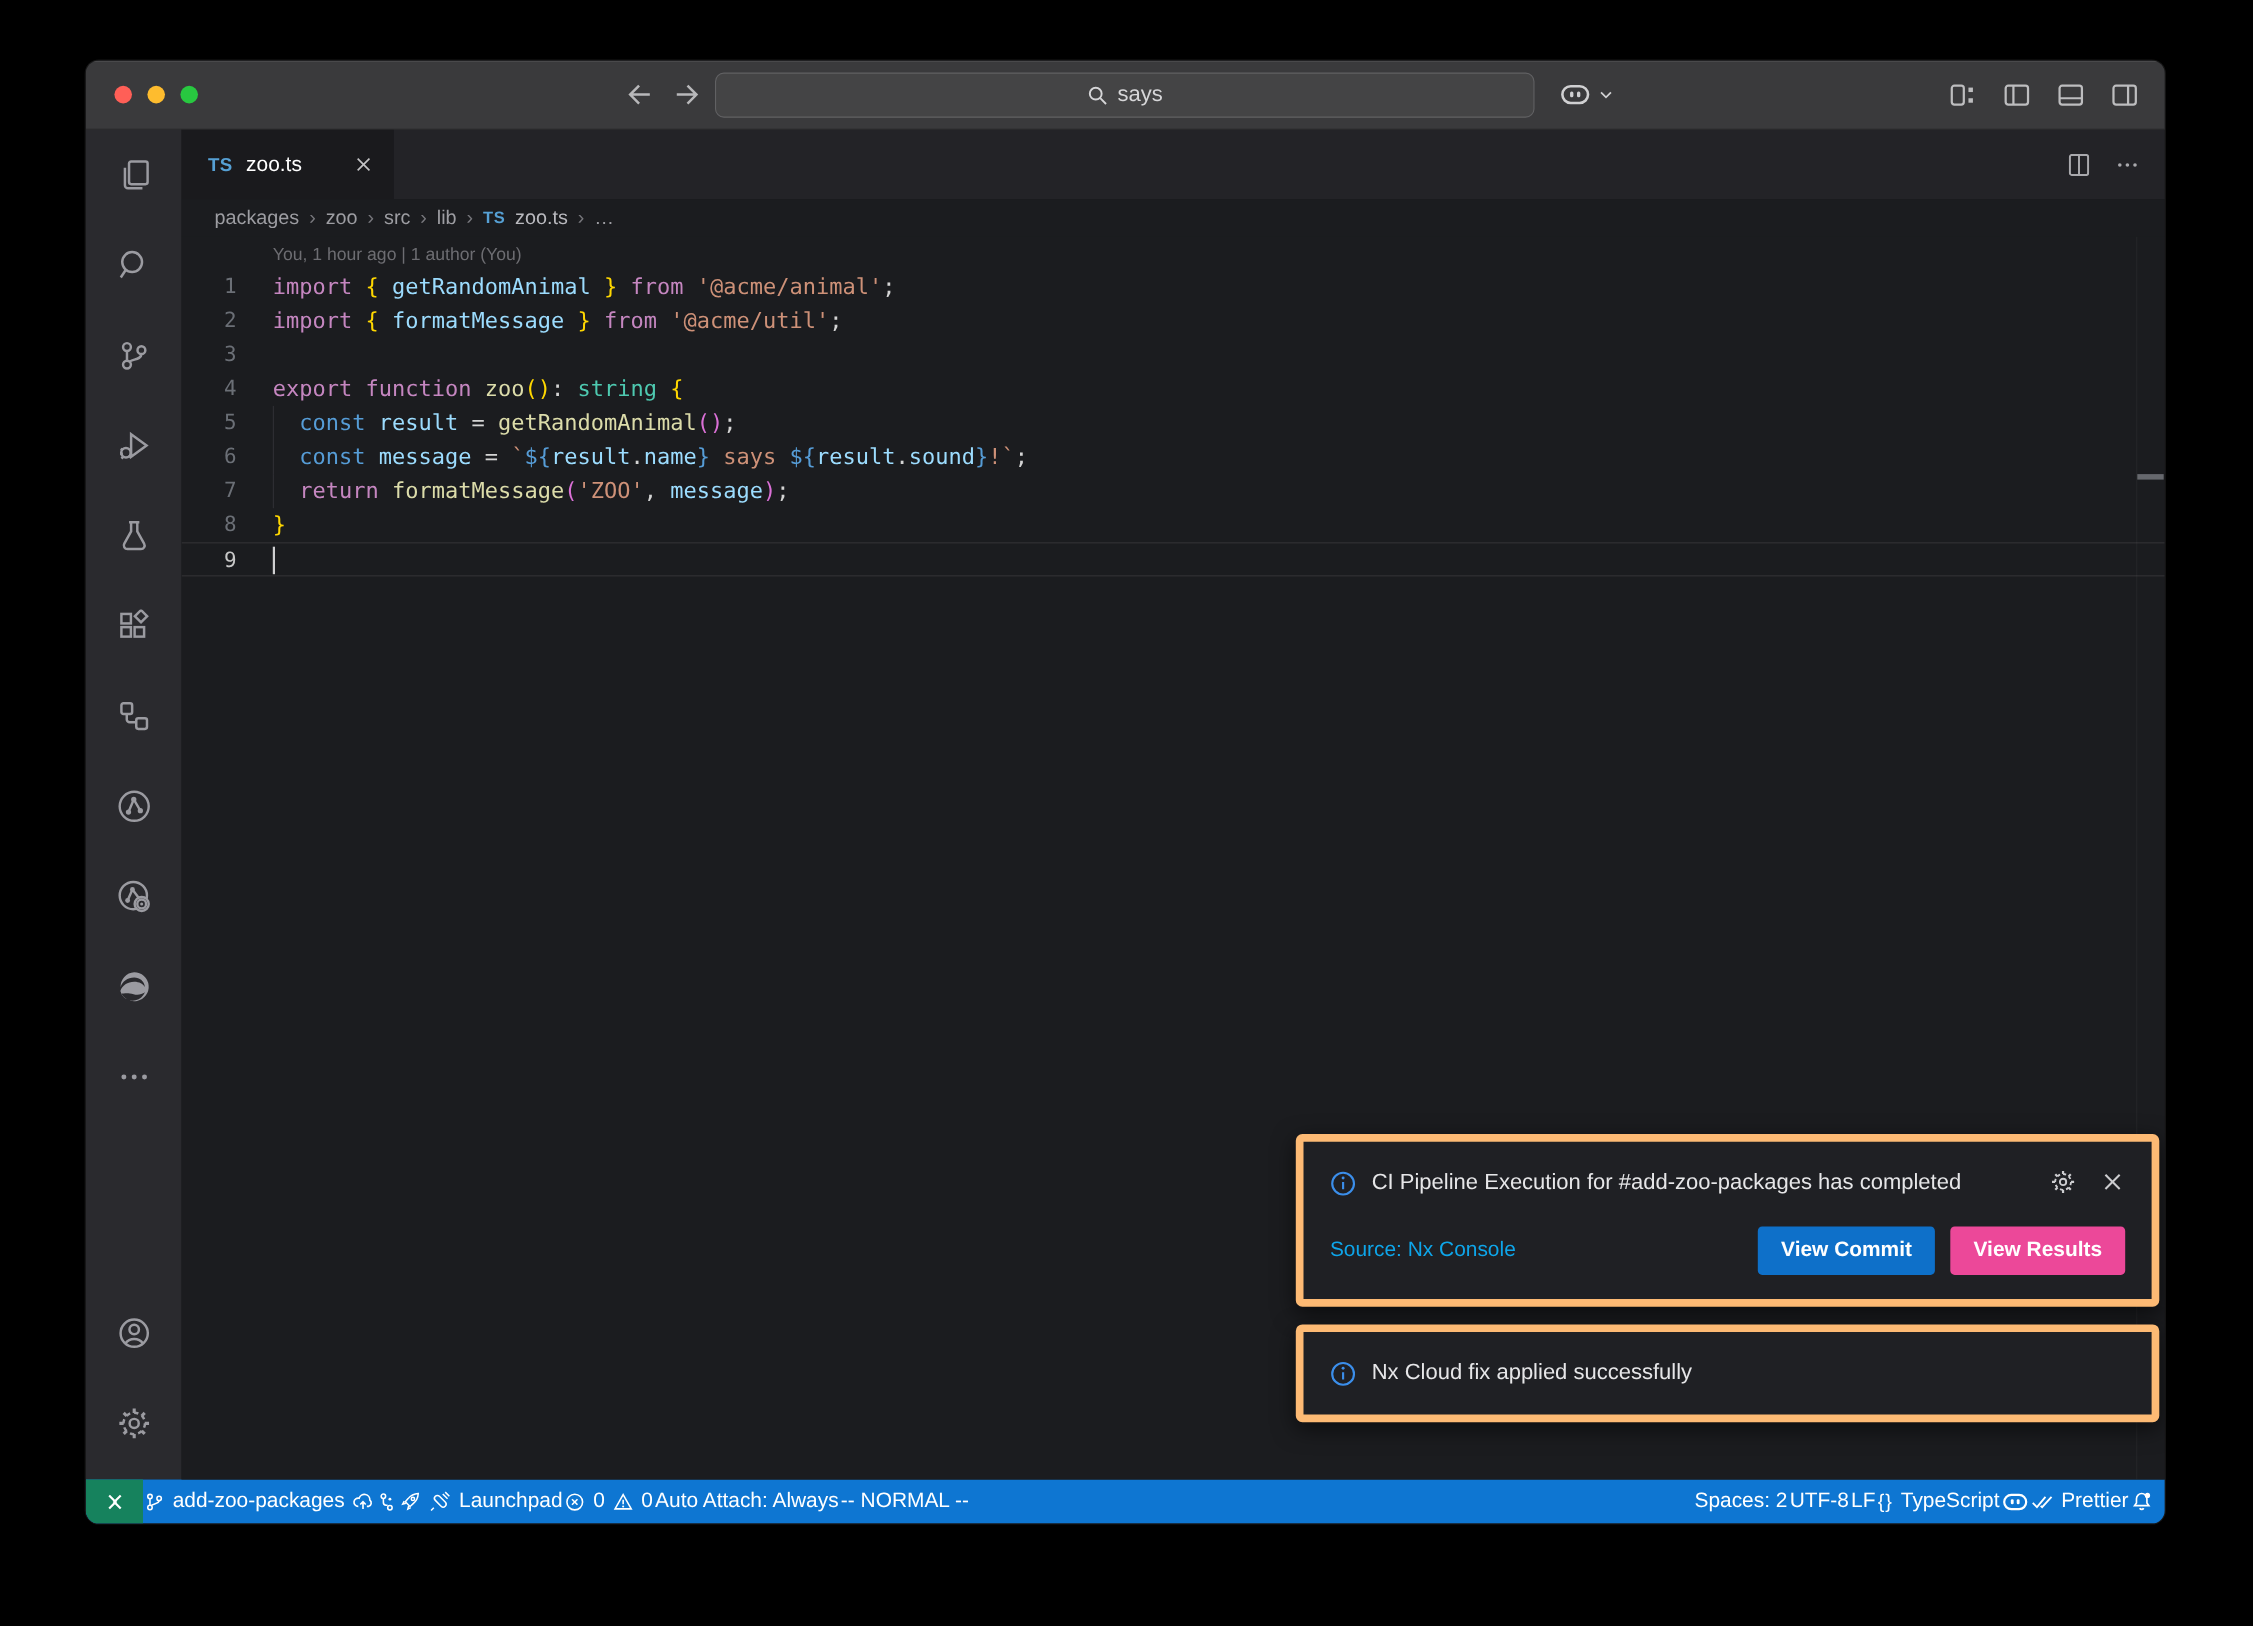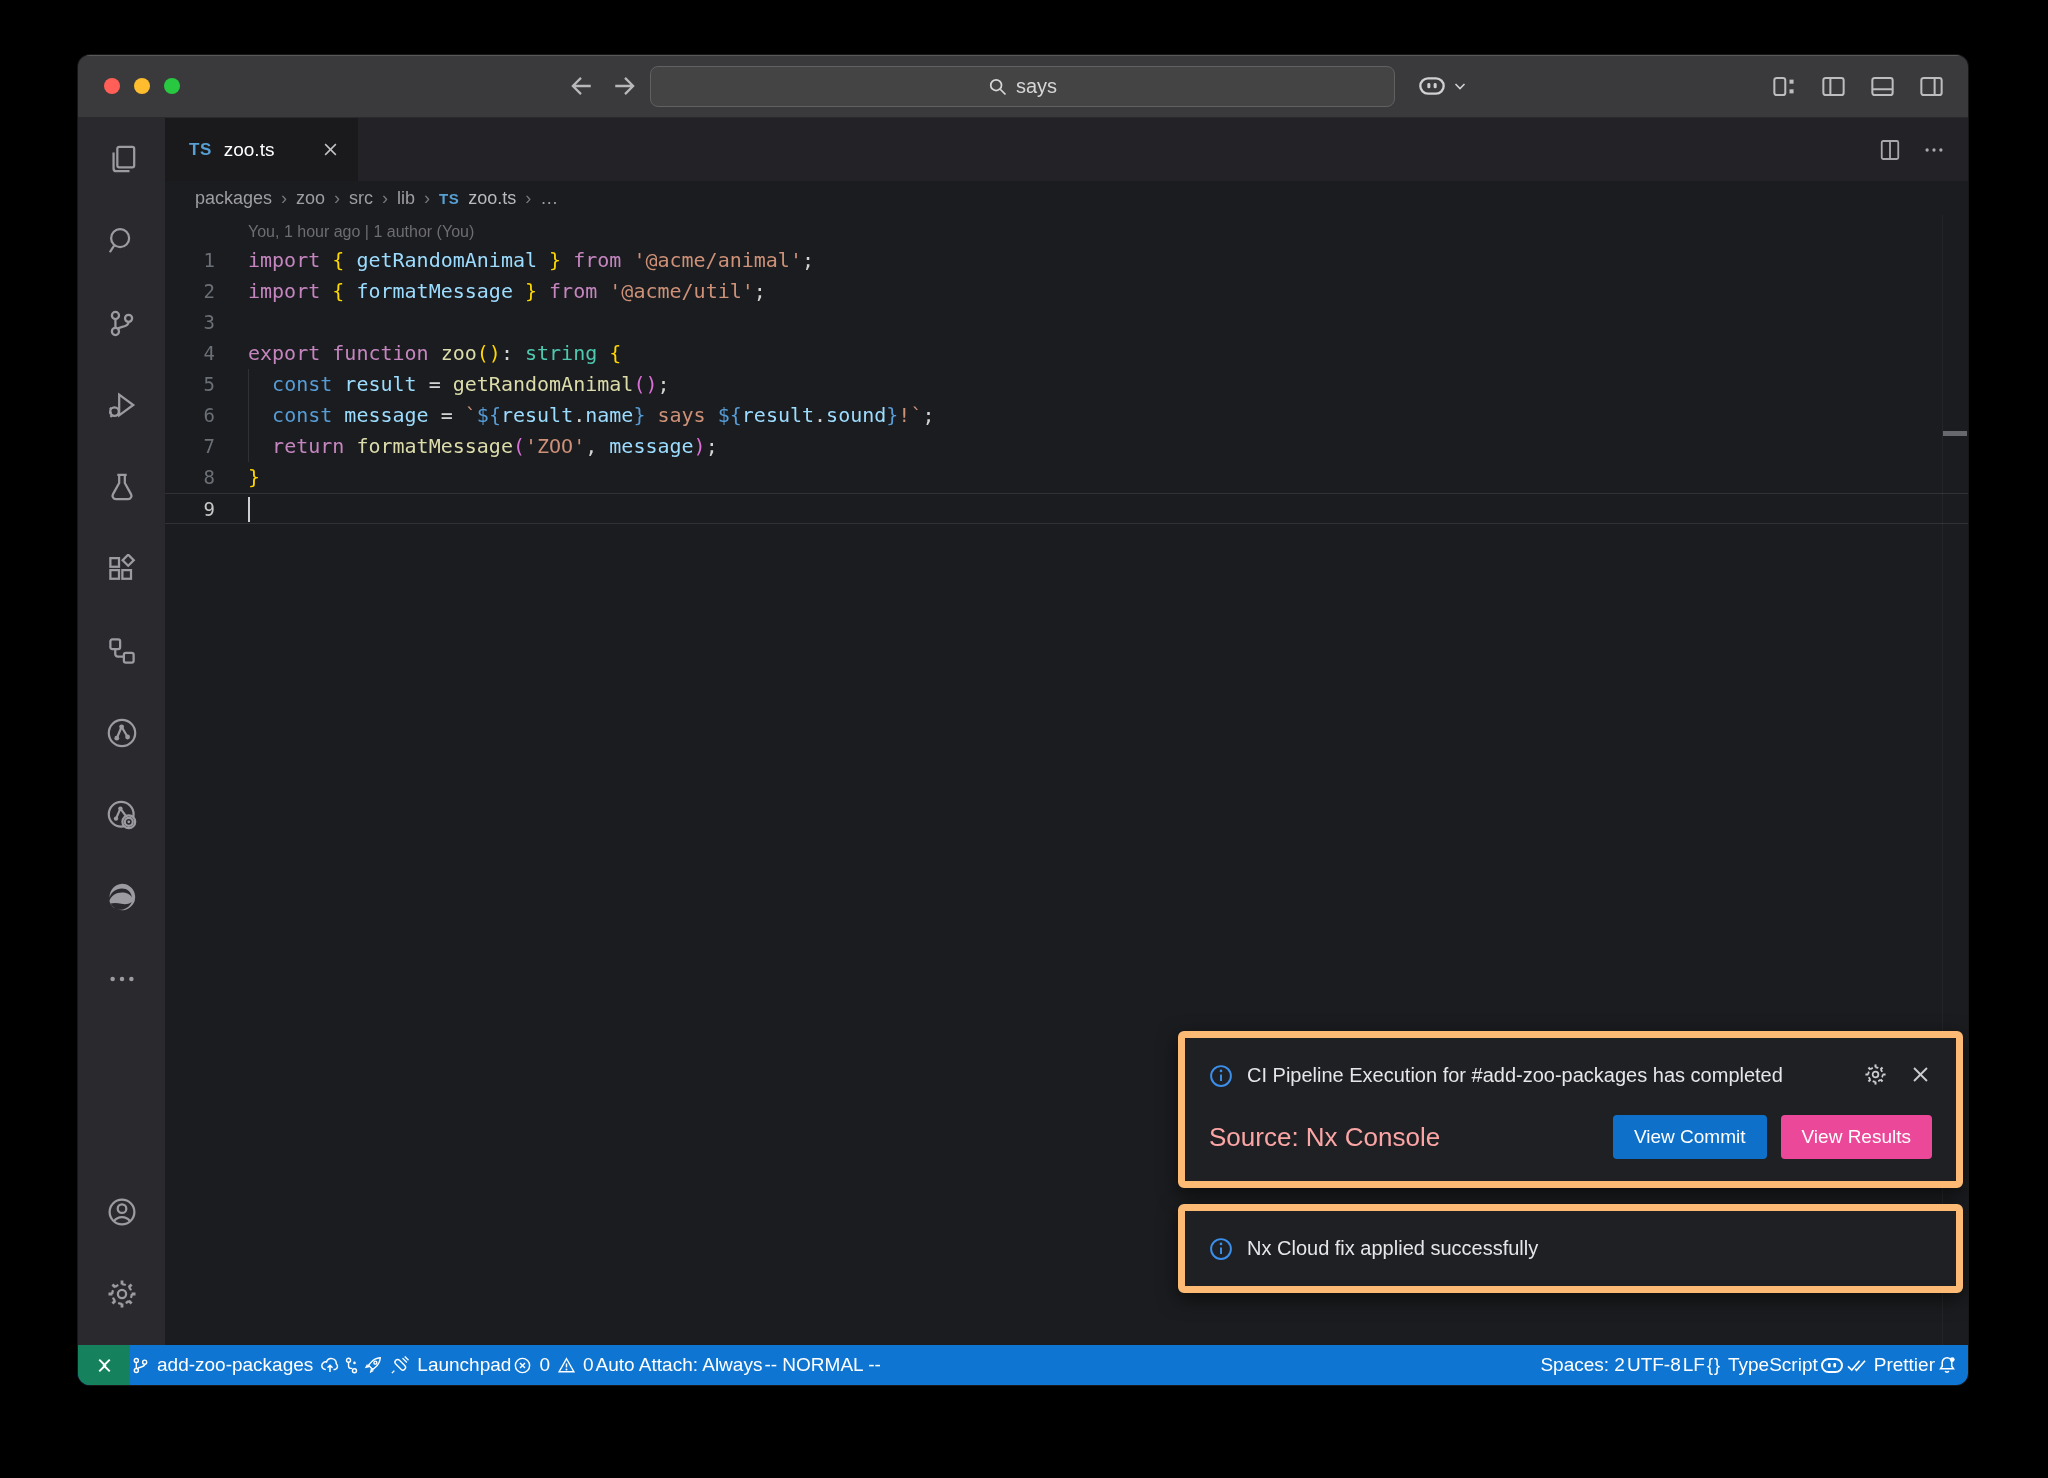--- a/index.html
+++ b/index.html
@@ -61,24 +61,24 @@
   .ruler-mark { position:absolute; right:1px; top:216px; width:24px; height:5px; background:#66686d; }
 
   
   .notifications { position:absolute; right:5px; bottom:52px; width:785px; display:flex; flex-direction:column; gap:16px; }
   .toast { background:#1f2024; border:7px solid #fdba74; border-radius:6px; box-shadow:0 6px 20px rgba(0,0,0,0.55);
            padding:22px 24px; color:#e6e6e8; }
   .toast-row1 { display:flex; align-items:flex-start; gap:14px; }
   .toast-msg { font-size:20px; line-height:1.55; max-width:585px; }
   .toast-icons { margin-left:auto; display:flex; gap:22px; color:#cdcdd0; padding-top:3px; }
   .toast-row2 { display:flex; align-items:center; margin-top:24px; }
-  .toast-source { font-size:26px; color:#fca5a5;text-align:center; }
+  .toast-source { font-size:19px; color:#0ea5e9;text-align:center; }
   .toast-buttons { margin-left:auto; display:flex; gap:14px; }
   .btn { border:none; border-radius:4px; font-size:19px; padding:11px 21px; color:#fff;
-         font-family:"Liberation Sans","DejaVu Sans",sans-serif; }
+         font-family:"Liberation Sans","DejaVu Sans",sans-serif;font-weight:bold; }
   .btn.primary { background:#0e70c9; }
   .btn.secondary { background:#ec4899; }
   .info-ic { color:#3b8eea; flex:0 0 auto; margin-top:4px; }
 
   
   .statusbar { height:40px; background:#0e76d2; flex:0 0 auto; display:flex; align-items:stretch;
                color:#fff; font-size:19px; }
   .remote { width:52px; background:#16825d; display:flex; align-items:center; justify-content:center; }
   .sb-left { display:flex; align-items:center; }
   .sb-right { margin-left:auto; display:flex; align-items:center; padding-right:10px; }

